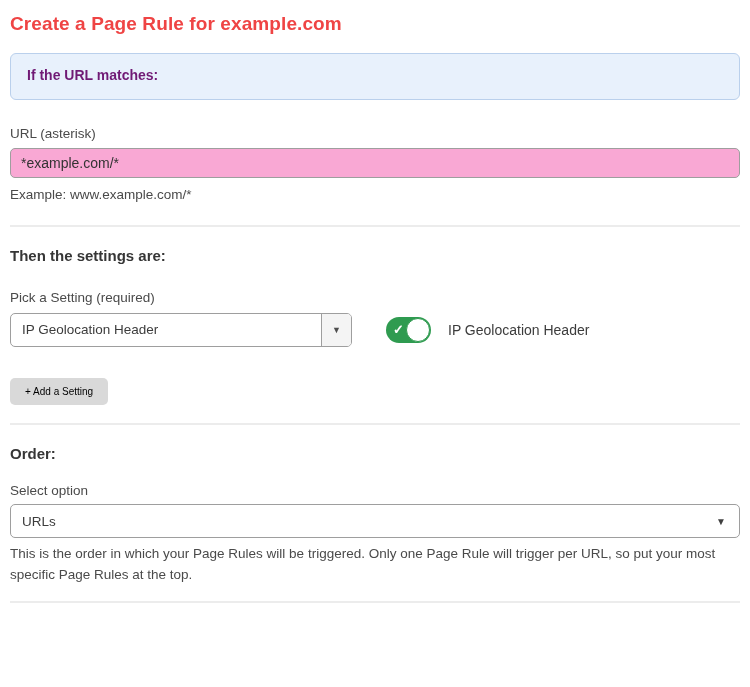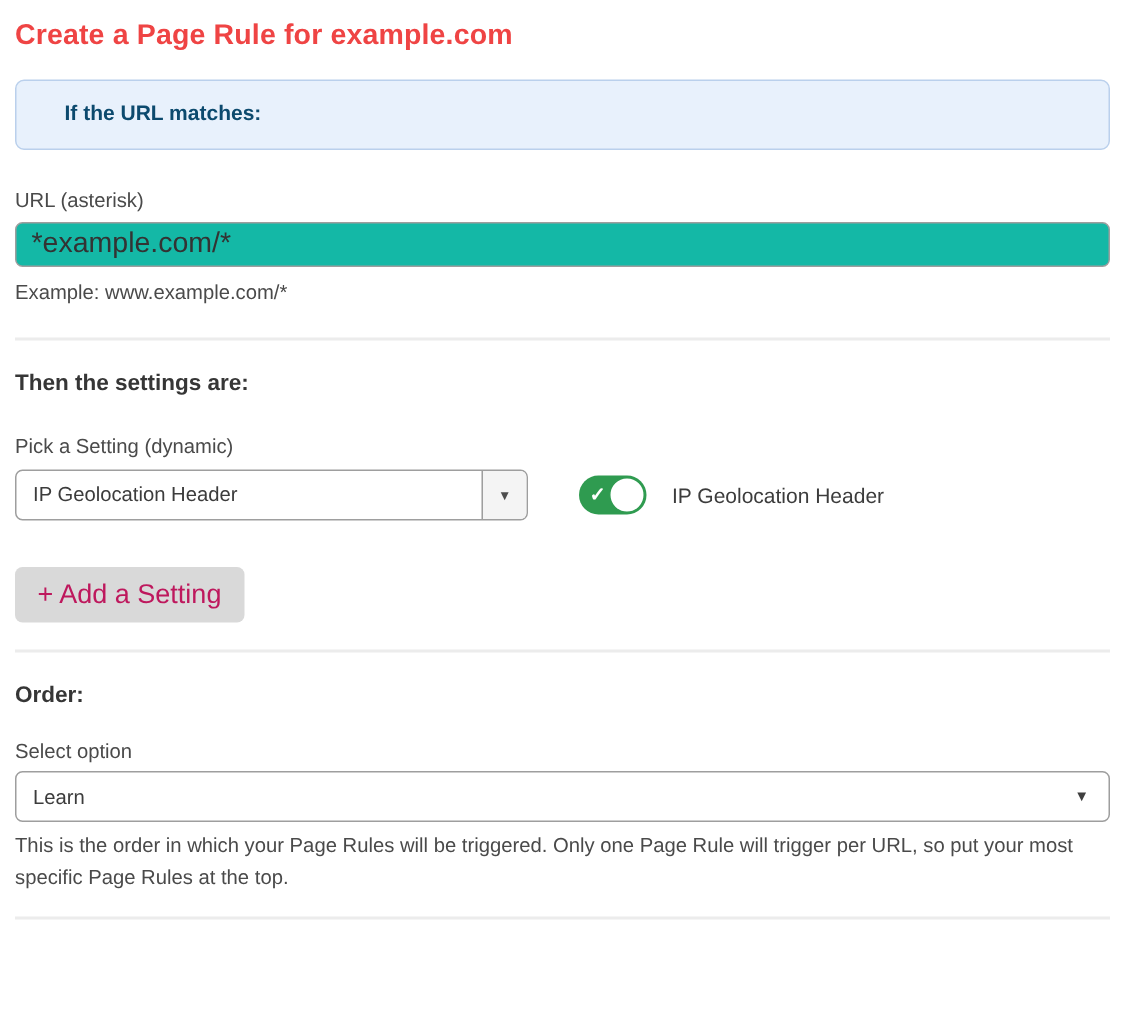--- a/index.html
+++ b/index.html
@@ -21,41 +21,41 @@
   .info-box {
     margin-top: 18px;
     background: #e8f1fc;
     border: 1px solid #bad0ec;
     border-radius: 6px;
     padding: 10px 16px 12px;
     font-size: 14px;
     line-height: 23px;
     color: #1d3d6d;
   }
-  .info-heading { font-weight: bold; color: #0c4a6e; margin-left: 16px; }
+  .info-heading { font-weight: bold; color: #701a75; }
   .info-body { color: #1d3d6d; }
   .info-link { color: #2e7cd6; text-decoration: underline; cursor: pointer; }
   .info-link-suffix { color: #1d3d6d; }
   .field-label {
     margin-top: 26px;
     font-size: 13.5px;
     color: #4a4a4a;
   }
   .text-input {
     display: block;
     margin-top: 7px;
     width: 100%;
     height: 30px;
     border: 1px solid #9e9e9e;
     border-radius: 5px;
     padding: 0 10px;
     font-family: "Liberation Sans", sans-serif;
-    font-size: 19px;
+    font-size: 14px;
     color: #333333;
-    background: #14b8a6;
+    background: #f9a8d4;
   }
   .helper-text {
     margin-top: 7px;
     font-size: 13.5px;
     color: #4a4a4a;
     line-height: 20px;
   }
   .divider {
     border: none;
     border-top: 2px solid #ececec;
@@ -132,23 +132,23 @@
   }
   .toggle-label {
     margin-left: 17px;
     font-size: 14px;
     color: #3c3c3c;
   }
   .gray-button {
     border: none;
     border-radius: 5px;
     background: #d9d9d9;
-    color: #be185d;
+    color: #000000;
     font-family: "Liberation Sans", sans-serif;
-    font-size: 18px;
+    font-size: 10px;
     padding: 8px 15px;
     cursor: pointer;
   }
   .add-setting-button { margin-top: 31px; }
   .full-select {
     margin-top: 6px;
     width: 100%;
     height: 34px;
     border: 1px solid #9e9e9e;
     border-radius: 5px;
@@ -189,21 +189,21 @@
 </div>
 
 <div class="field-label">URL (asterisk)</div>
 <input class="text-input" type="text" value="*example.com/*" style="">
 <div class="helper-text">Example: www.example.com/*</div>
 
 <hr class="divider">
 
 <div class="section-heading">Then the settings are:</div>
 
-<div class="field-label">Pick a Setting (dynamic)</div>
+<div class="field-label">Pick a Setting (required)</div>
 
 <div class="setting-row">
   <div class="select-group">
     <div class="select-value">IP Geolocation Header</div>
     <div class="select-arrow-btn">
         <span>▼</span>
       </div>
   </div>
   <div class="toggle" role="switch" aria-checked="true">
     <span class="toggle-check">✓</span>
@@ -214,21 +214,21 @@
 
 <button class="gray-button add-setting-button">+ Add a Setting</button>
 
 <hr class="divider" style="margin-top:18px">
 
 <div class="section-heading">Order:</div>
 
 <div class="field-label" style="margin-top:21px">Select option</div>
 
 <div class="full-select">
-  <div class="select-value">Learn</div>
+  <div class="select-value">URLs</div>
   <div class="select-caret">▼</div>
 </div>
 
 <div class="order-helper">This is the order in which your Page Rules will be triggered. Only one Page Rule will trigger per URL, so put your most specific Page Rules at the top.</div>
 
 <hr class="divider divider-bottom">
 
 
 
 

